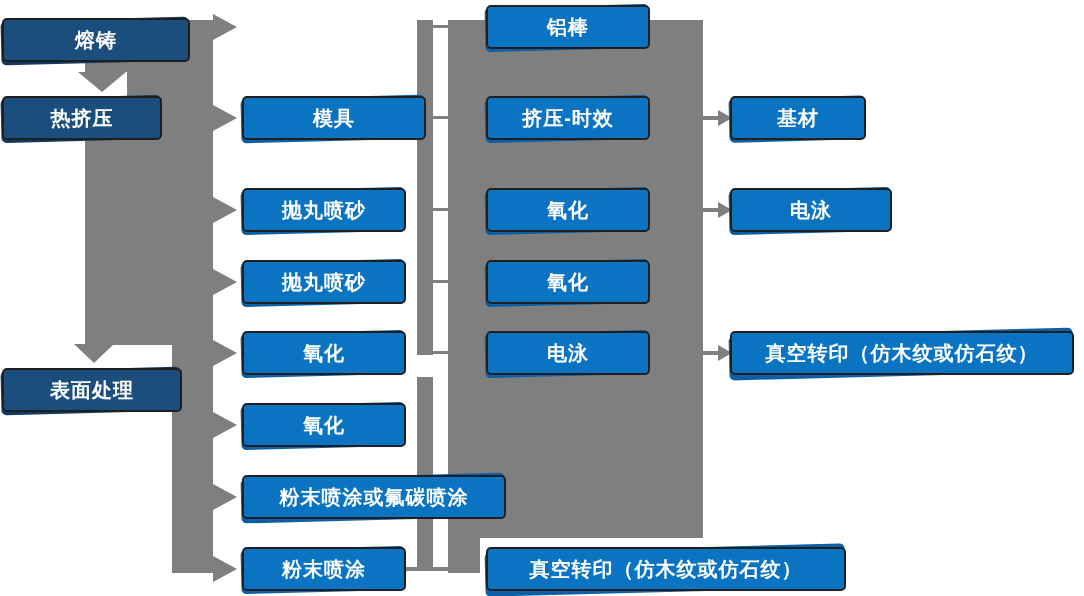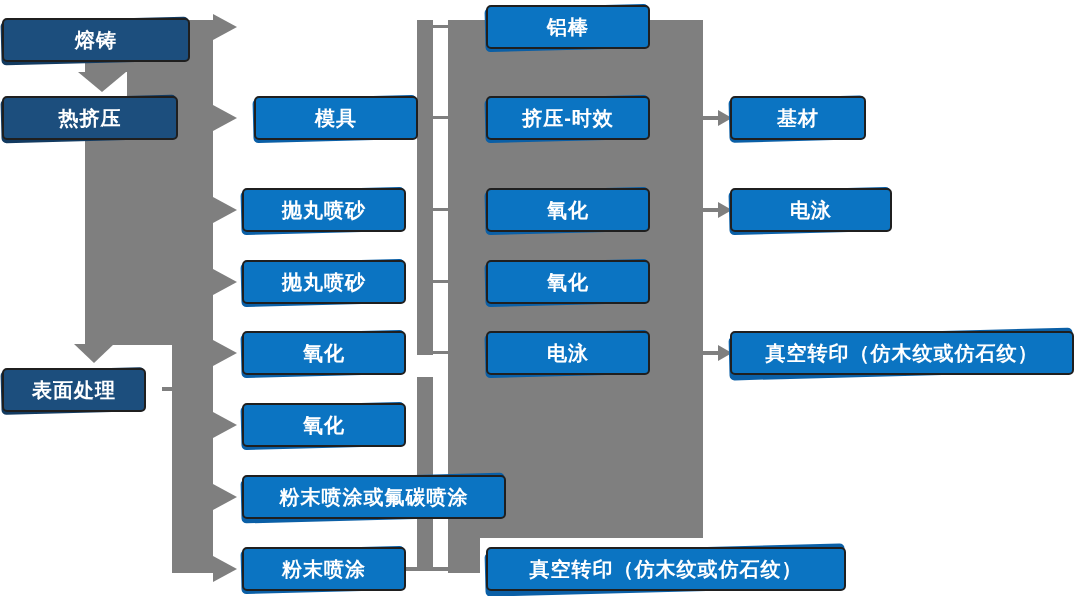--- a/index.html
+++ b/index.html
@@ -70,28 +70,28 @@
   <div class="g" style="left:703px;top:116px;width:15px;height:4px;"></div>
   <div class="arr-r small" style="left:718px;top:110px;"></div>
   <div class="g" style="left:703px;top:208px;width:15px;height:4px;"></div>
   <div class="arr-r small" style="left:718px;top:202px;"></div>
   <div class="g" style="left:703px;top:351px;width:15px;height:4px;"></div>
   <div class="arr-r small" style="left:718px;top:345px;"></div>
 
   <div class="box navy" style="left:2px;top:18px;width:188px;">
       <span>熔铸</span>
     </div>
-  <div class="box navy" style="left:2px;top:96px;width:176px;">
+  <div class="box navy" style="left:2px;top:96px;width:160px;">
       <span>热挤压</span>
     </div>
-  <div class="box navy" style="left:2px;top:368px;width:144px;text-align:center;">
+  <div class="box navy" style="left:2px;top:368px;width:180px;text-align:center;">
       <span>表面处理</span>
     </div>
 
-  <div class="box blue" style="left:242px;top:96px;width:164px;margin-left:12px;">
+  <div class="box blue" style="left:242px;top:96px;width:184px;">
       <span>模具</span>
     </div>
   <div class="box blue" style="left:242px;top:188px;width:164px;">
       <span>抛丸喷砂</span>
     </div>
   <div class="box blue" style="left:242px;top:260px;width:164px;">
       <span>抛丸喷砂</span>
     </div>
   <div class="box blue" style="left:242px;top:331px;width:164px;">
       <span>氧化</span>

